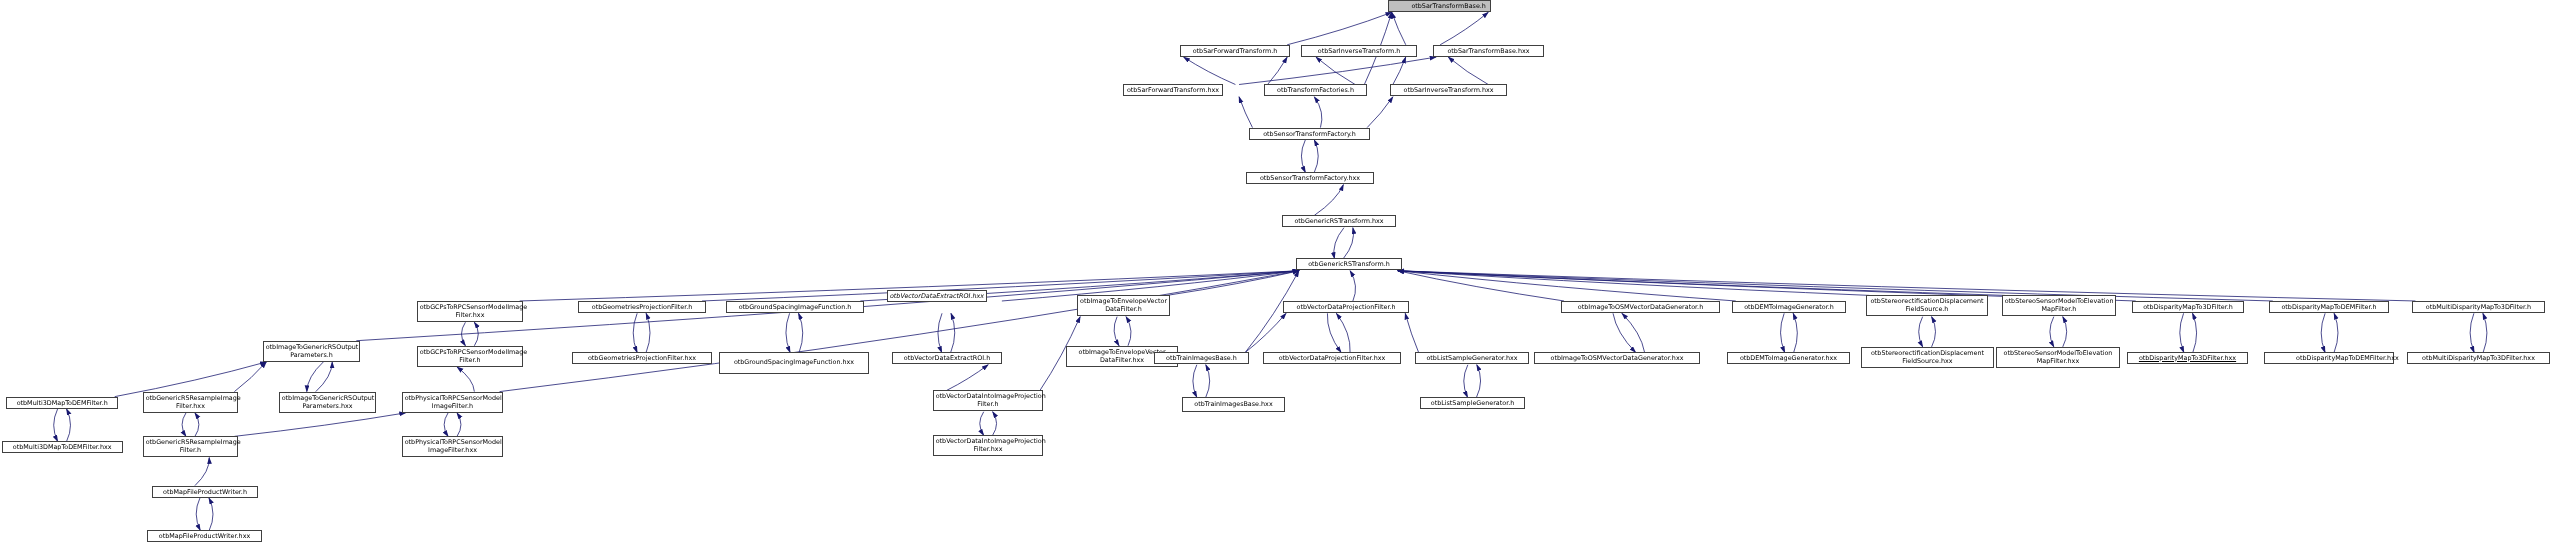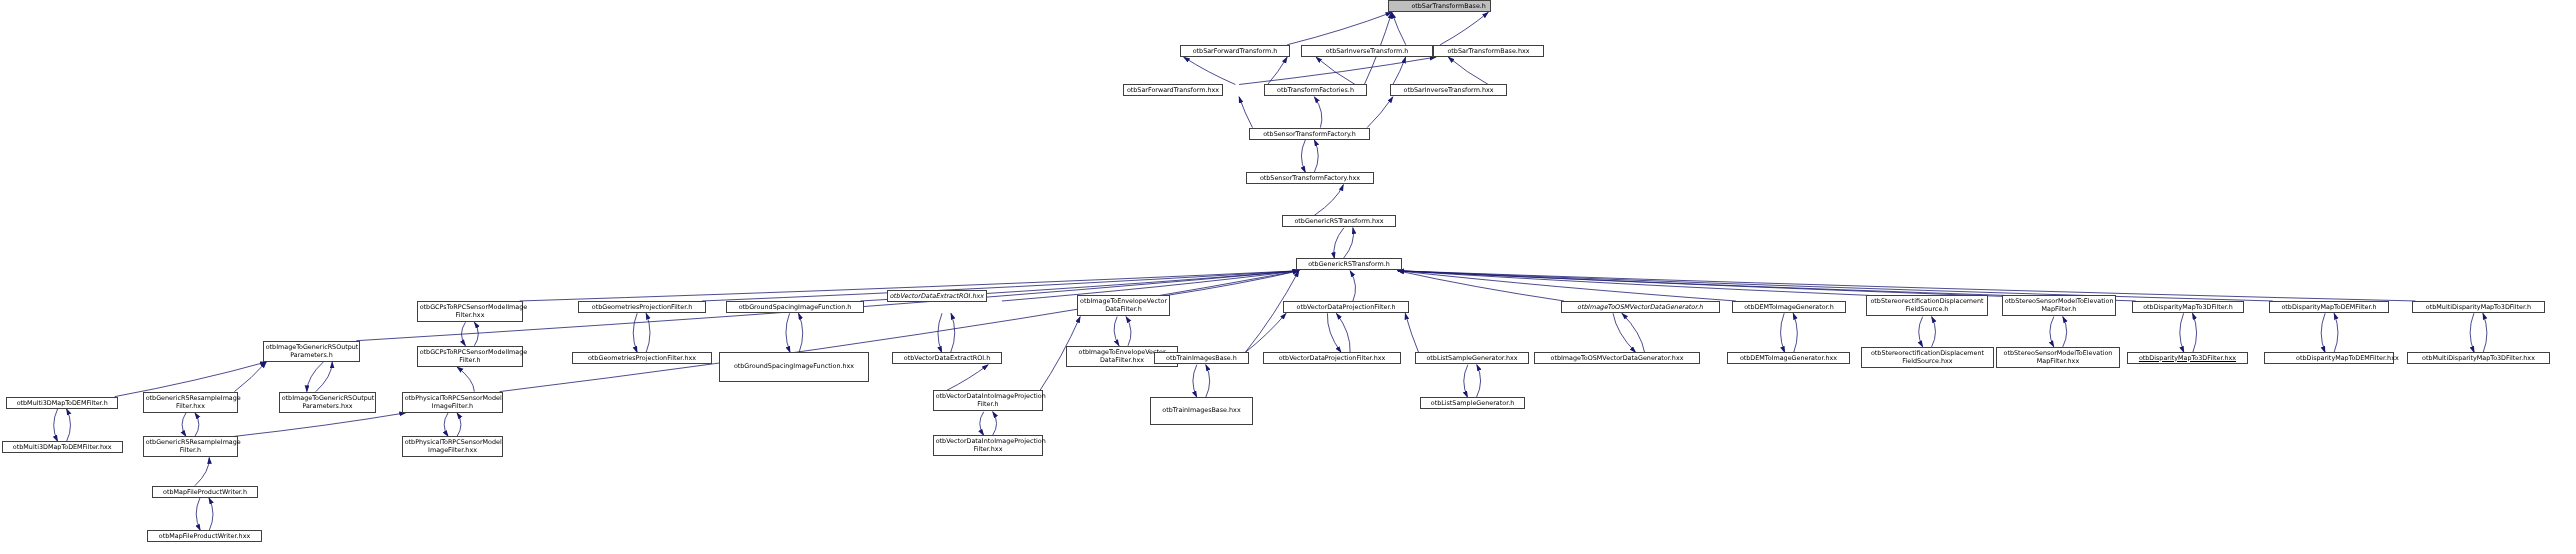--- a/index.html
+++ b/index.html
@@ -135,21 +135,21 @@
         <path d="M3903.5,560 Q3889.75,595 3904,630" fill="none" stroke="#191970" stroke-width="1.4" marker-end="url(#arrow)"></path>
         <path d="M4172.5,630 Q4186.5,595 4172.5,560" fill="none" stroke="#191970" stroke-width="1.4" marker-end="url(#arrow)"></path>
         <path d="M4156.5,560 Q4142.5,595 4156.5,630" fill="none" stroke="#191970" stroke-width="1.4" marker-end="url(#arrow)"></path>
         <path d="M4439,630 Q4452.75,595 4438.5,560" fill="none" stroke="#191970" stroke-width="1.4" marker-end="url(#arrow)"></path>
         <path d="M4422.5,560 Q4408.75,595 4423,630" fill="none" stroke="#191970" stroke-width="1.4" marker-end="url(#arrow)"></path>
       </g>
   </svg>
   <div id="node-layer">
       <div class="node root" style="left: 1388px; top: 0px; width: 103px; height: 12.3px;"><span>otbSarTransformBase.h</span></div>
       <div class="node" style="left: 1180px; top: 45px; width: 110px; height: 12.3px;"><span>otbSarForwardTransform.h</span></div>
-      <div class="node" style="left: 1301px; top: 45px; width: 132px; height: 12.3px;"><span>otbSarInverseTransform.h</span></div>
+      <div class="node" style="left: 1301px; top: 45px; width: 116px; height: 12.3px;"><span>otbSarInverseTransform.h</span></div>
       <div class="node" style="left: 1433px; top: 45px; width: 111px; height: 12.3px;"><span>otbSarTransformBase.hxx</span></div>
       <div class="node" style="left: 1123px; top: 84px; width: 100px; height: 12.3px;"><span>otbSarForwardTransform.hxx</span></div>
       <div class="node" style="left: 1264px; top: 84px; width: 103px; height: 12.3px;"><span>otbTransformFactories.h</span></div>
       <div class="node" style="left: 1390px; top: 84px; width: 117px; height: 12.3px;"><span>otbSarInverseTransform.hxx</span></div>
       <div class="node" style="left: 1249px; top: 128px; width: 121px; height: 12.3px;"><span>otbSensorTransformFactory.h</span></div>
       <div class="node" style="left: 1246px; top: 172px; width: 128px; height: 12.3px;"><span>otbSensorTransformFactory.hxx</span></div>
       <div class="node" style="left: 1282px; top: 215px; width: 114px; height: 12.3px;"><span>otbGenericRSTransform.hxx</span></div>
       <div class="node" style="left: 1296px; top: 258px; width: 106px; height: 12.3px;"><span>otbGenericRSTransform.h</span></div>
       <div class="node" style="left: 417px; top: 301px; width: 106px; height: 21px;"><span>otbGCPsToRPCSensorModelImage
 Filter.hxx</span></div>
@@ -167,38 +167,38 @@
 Filter.h</span></div>
       <div class="node" style="left: 279px; top: 392px; width: 97px; height: 21px;"><span>otbImageToGenericRSOutput
 Parameters.hxx</span></div>
       <div class="node" style="left: 6.2px; top: 397px; width: 112px; height: 12.3px;"><span>otbMulti3DMapToDEMFilter.h</span></div>
       <div class="node" style="left: 1.7px; top: 441px; width: 121px; height: 12.3px;"><span>otbMulti3DMapToDEMFilter.hxx</span></div>
       <div class="node" style="left: 152px; top: 486px; width: 106px; height: 12.3px;"><span>otbMapFileProductWriter.h</span></div>
       <div class="node" style="left: 147px; top: 530px; width: 115px; height: 12.3px;"><span>otbMapFileProductWriter.hxx</span></div>
       <div class="node" style="left: 578px; top: 301px; width: 128px; height: 12.3px;"><span>otbGeometriesProjectionFilter.h</span></div>
       <div class="node" style="left: 572px; top: 352px; width: 140px; height: 12.3px;"><span>otbGeometriesProjectionFilter.hxx</span></div>
       <div class="node" style="left: 726px; top: 301px; width: 138px; height: 12.3px;"><span>otbGroundSpacingImageFunction.h</span></div>
-      <div class="node" style="left: 719px; top: 352px; width: 150px; height: 30px;"><span>otbGroundSpacingImageFunction.hxx</span></div>
+      <div class="node" style="left: 719px; top: 352px; width: 150px; height: 22px;"><span>otbGroundSpacingImageFunction.hxx</span></div>
       <div class="node" style="left: 887px; top: 290px; width: 100px; height: 12.3px; font-style: italic;"><span>otbVectorDataExtractROI.hxx</span></div>
       <div class="node" style="left: 892px; top: 352px; width: 110px; height: 12.3px;"><span>otbVectorDataExtractROI.h</span></div>
       <div class="node" style="left: 933px; top: 390px; width: 110px; height: 21px;"><span>otbVectorDataIntoImageProjection
 Filter.h</span></div>
       <div class="node" style="left: 933px; top: 435px; width: 110px; height: 21px;"><span>otbVectorDataIntoImageProjection
 Filter.hxx</span></div>
       <div class="node" style="left: 1077px; top: 295px; width: 93px; height: 21px;"><span>otbImageToEnvelopeVector
 DataFilter.h</span></div>
       <div class="node" style="left: 1066px; top: 346px; width: 112px; height: 21px;"><span>otbImageToEnvelopeVector
 DataFilter.hxx</span></div>
       <div class="node" style="left: 1283px; top: 301px; width: 126px; height: 12.3px; align-items: flex-end;"><span>otbVectorDataProjectionFilter.h</span></div>
       <div class="node" style="left: 1263px; top: 352px; width: 138px; height: 12.3px;"><span>otbVectorDataProjectionFilter.hxx</span></div>
       <div class="node" style="left: 1154px; top: 352px; width: 95px; height: 12.3px;"><span>otbTrainImagesBase.h</span></div>
-      <div class="node" style="left: 1150px; top: 397px; width: 103px; height: 28px;"><span>otbTrainImagesBase.hxx</span></div>
+      <div class="node" style="left: 1182px; top: 397px; width: 103px; height: 15px;"><span>otbTrainImagesBase.hxx</span></div>
       <div class="node" style="left: 1415px; top: 352px; width: 114px; height: 12.3px;"><span>otbListSampleGenerator.hxx</span></div>
       <div class="node" style="left: 1420px; top: 397px; width: 105px; height: 12.3px;"><span>otbListSampleGenerator.h</span></div>
-      <div class="node" style="left: 1561px; top: 301px; width: 159px; height: 12.3px; font-style: italic;"><span>otbImageToOSMVectorDataGenerator.h</span></div>
+      <div class="node" style="left: 1561px; top: 301px; width: 159px; height: 12.3px;"><span>otbImageToOSMVectorDataGenerator.h</span></div>
       <div class="node" style="left: 1534px; top: 352px; width: 166px; height: 12.3px;"><span>otbImageToOSMVectorDataGenerator.hxx</span></div>
       <div class="node" style="left: 1732px; top: 301px; width: 114px; height: 12.3px;"><span>otbDEMToImageGenerator.h</span></div>
       <div class="node" style="left: 1727px; top: 352px; width: 123px; height: 12.3px;"><span>otbDEMToImageGenerator.hxx</span></div>
       <div class="node" style="left: 1866px; top: 295px; width: 122px; height: 21px;"><span>otbStereorectificationDisplacement
 FieldSource.h</span></div>
       <div class="node" style="left: 1861px; top: 347px; width: 133px; height: 21px;"><span>otbStereorectificationDisplacement
 FieldSource.hxx</span></div>
       <div class="node" style="left: 2002px; top: 295px; width: 114px; height: 21px;"><span>otbStereoSensorModelToElevation
 MapFilter.h</span></div>
       <div class="node" style="left: 1996px; top: 347px; width: 124px; height: 21px;"><span>otbStereoSensorModelToElevation

